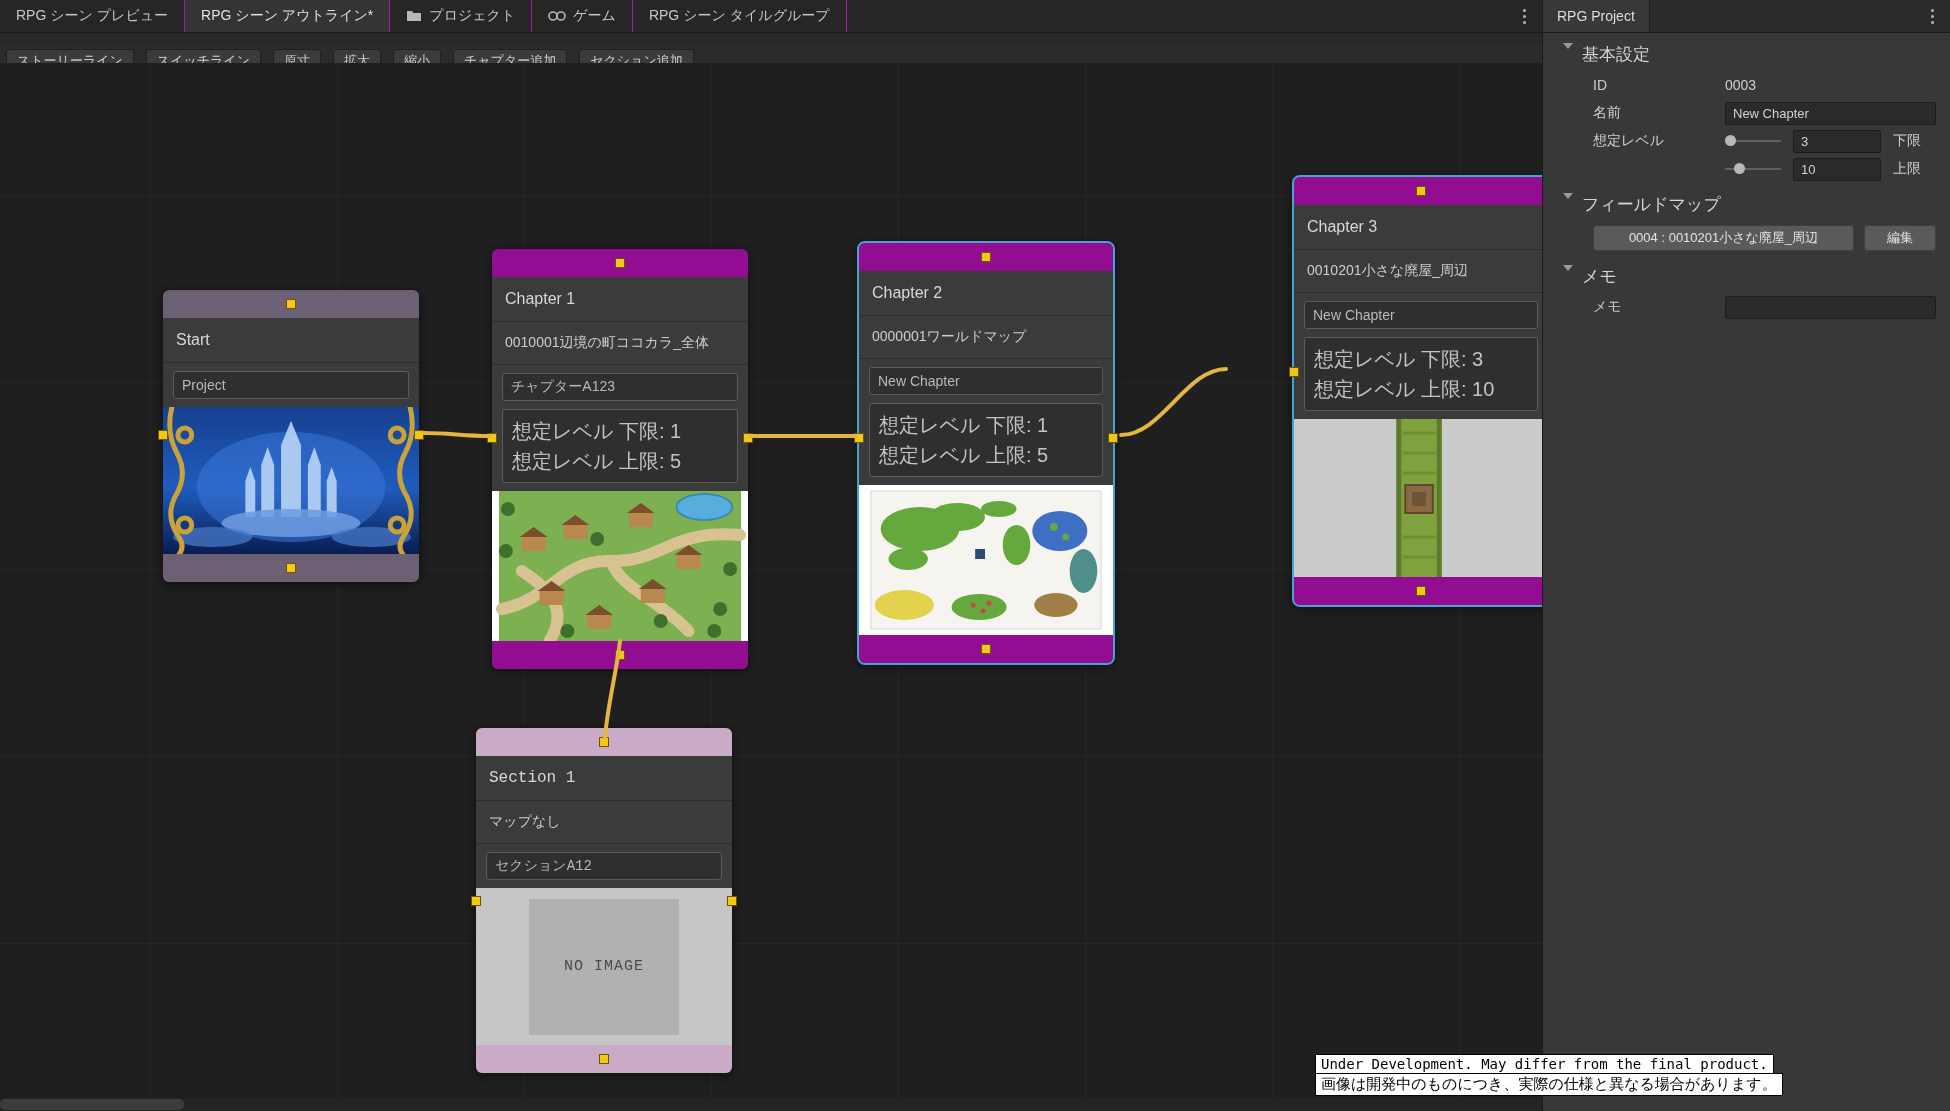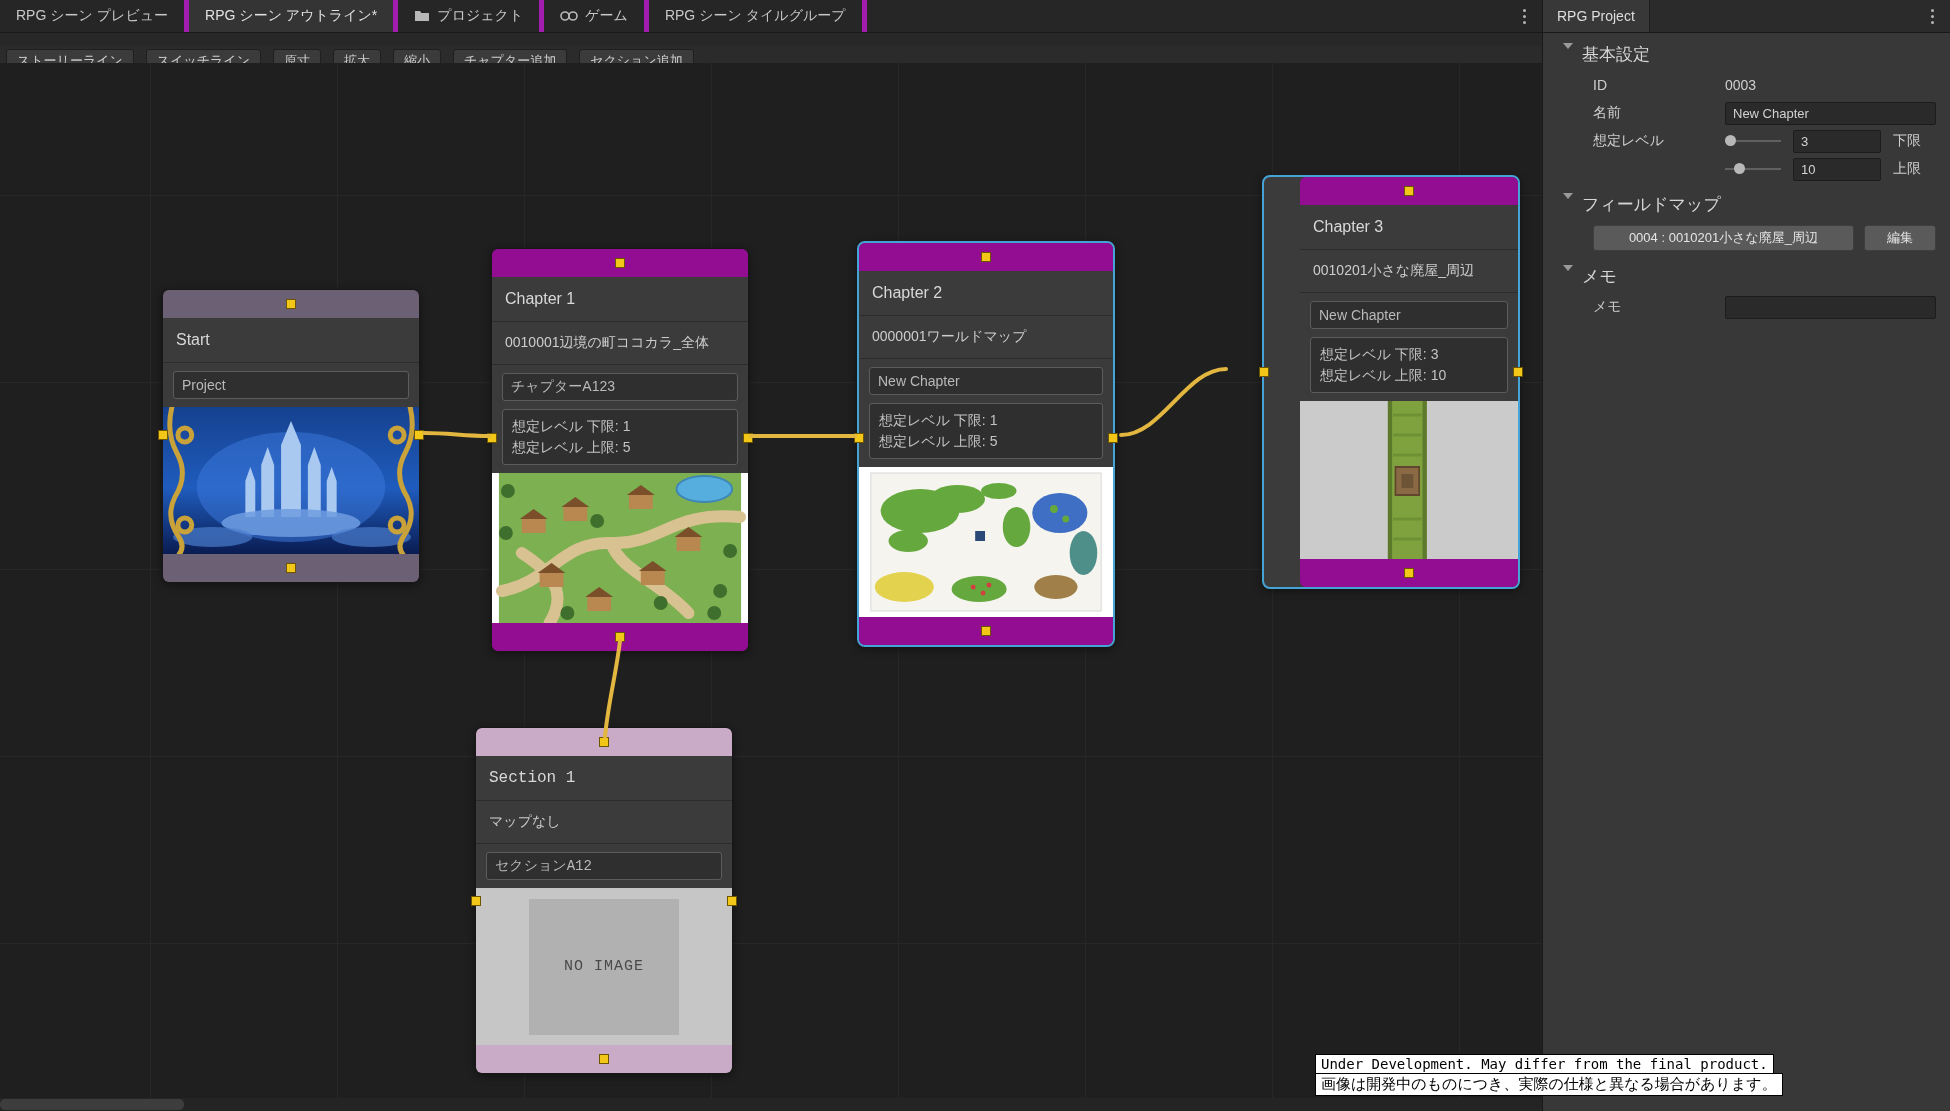--- a/index.html
+++ b/index.html
@@ -12,21 +12,21 @@
   }
 
   
   #tabbar {
     position:absolute; top:0; left:0; width:1542px; height:33px;
     background:#262626; display:flex; align-items:stretch;
     border-bottom:1px solid #191919;
   }
   .tab {
     display:flex; align-items:center; gap:7px; padding:0 16px;
-    color:#c8c8c8; font-size:14px; border-right:5px solid #a21caf;
+    color:#c8c8c8; font-size:14px; border-right:1px solid #a21caf;
     cursor:default; white-space:nowrap;
   }
   .tab.active { background:#343434; color:#e2e2e2; }
   .tab .ticon { display:flex; align-items:center; }
   .kebab {
     margin-left:auto; align-self:center; width:24px; height:24px; margin-right:6px;
     display:flex; align-items:center; justify-content:center;
   }
   .kebab i {
     width:3px; height:3px; border-radius:50%; background:#b5b5b5; position:relative; display:block;
@@ -83,21 +83,21 @@
     padding:12px 13px; font-size:14px; color:#cdcdcd;
     border-bottom:1px solid #2c2c2c; white-space:nowrap; overflow:hidden;
   }
   .node-fieldwrap { padding:8px 10px; }
   .node-field {
     width:100%; background:#2f2f2f; border:1px solid #5c5c5c; border-radius:3px;
     color:#b9b9b9; font-size:14px; padding:5px 8px; font-family:inherit;
   }
   .node-info {
     margin:0 10px 8px; background:#2f2f2f; border:1px solid #5c5c5c; border-radius:3px;
-    color:#c3c3c3; font-size:14px; padding:6px 9px; line-height:1.5;
+    color:#c3c3c3; font-size:20px; padding:6px 9px; line-height:1.5;
   }
   .node-img { position:relative; overflow:hidden; background:#fff; }
   .node-img svg { display:block; width:100%; height:100%; }
 
   .port {
     position:absolute; width:10px; height:10px; z-index:30;
     background:#f2c718; border:1px solid #6e5600; cursor:crosshair;
   }
   .port.top { left:50%; top:9px; transform:translateX(-50%); }
   .port.bottom { left:50%; top:9px; transform:translateX(-50%); }
@@ -373,21 +373,21 @@
         <rect x="118" y="64" width="10" height="10" fill="#2c4a78"></rect>
       </svg>
     </div>
     <div class="node-footer hdr-magenta">
       <span class="port bottom"></span>
     </div>
     <span class="port left" style="top:190px;"></span>
     <span class="port right" style="top:190px;"></span>
   </div>
 
-  <div class="node selected" style="left:1262px; top:112px;padding-left:36px;">
+  <div class="node selected" style="left:1292px; top:112px;">
     <div class="node-header hdr-magenta">
       <span class="port top"></span>
     </div>
     <div class="node-title">Chapter 3</div>
     <div class="node-sub">0010201小さな廃屋_周辺</div>
     <div class="node-fieldwrap">
       <input class="node-field" value="New Chapter" style="">
     </div>
     <div class="node-info">
       <div>想定レベル 下限: 3</div>

